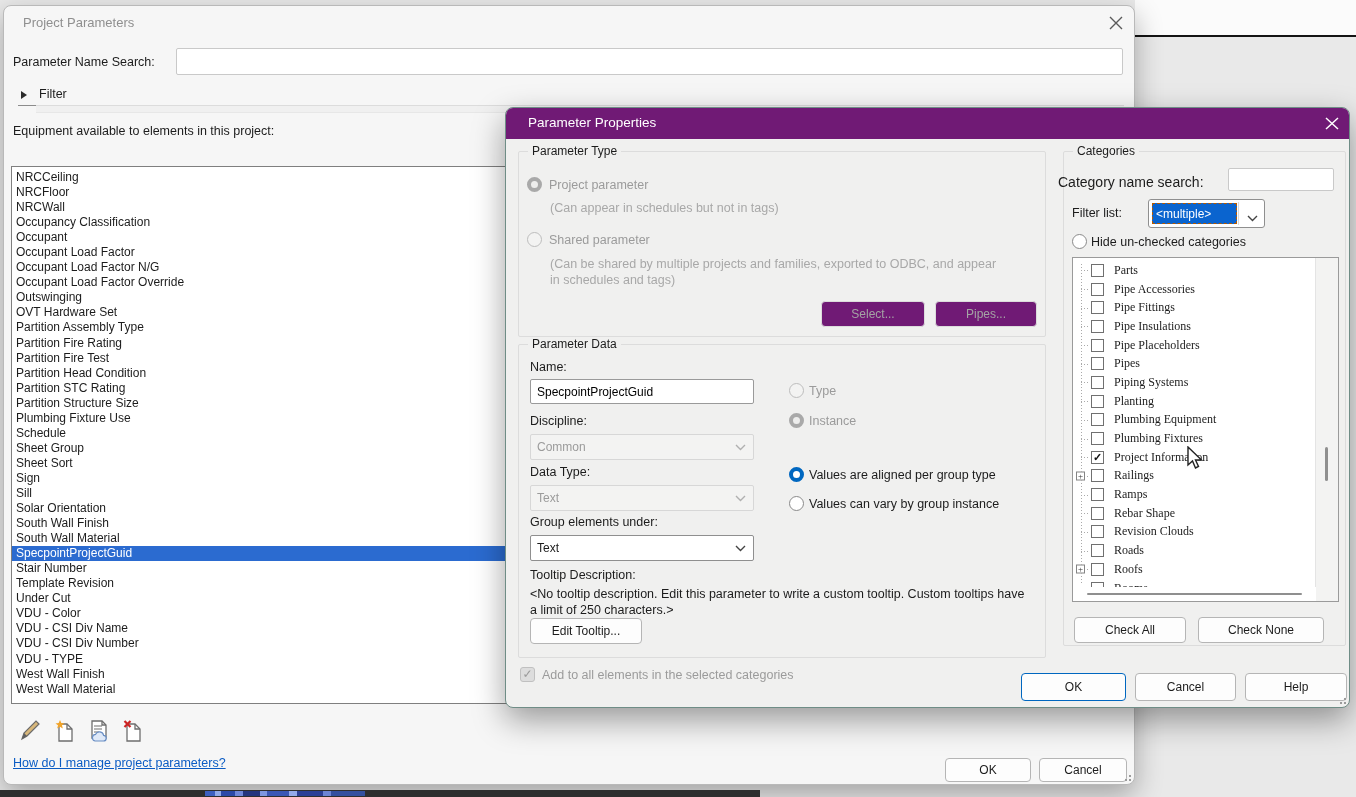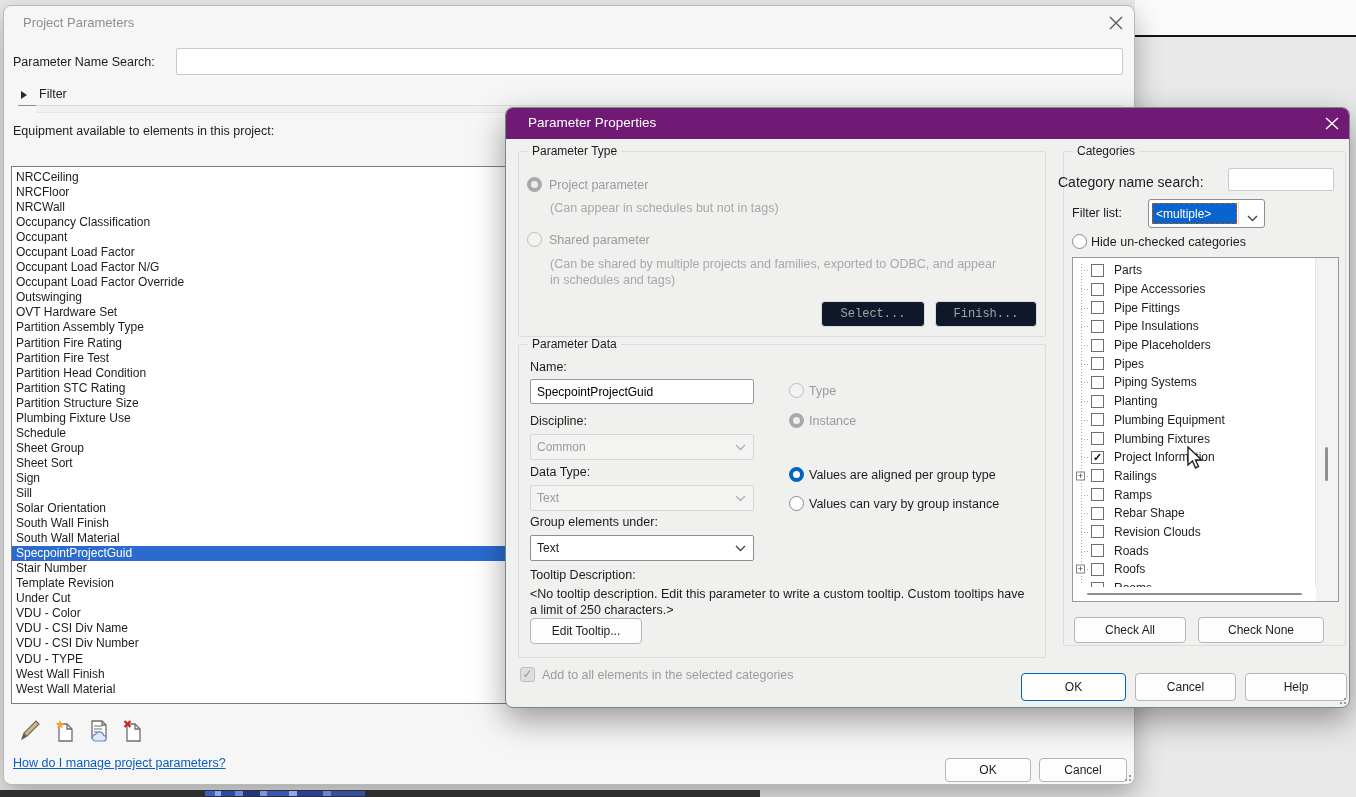--- a/index.html
+++ b/index.html
@@ -31,21 +31,21 @@
       radial-gradient(circle at 9px 9px,#9b9b9b 1.2px,transparent 1.4px),
       radial-gradient(circle at 9px 5px,#9b9b9b 1.2px,transparent 1.4px),
       radial-gradient(circle at 5px 9px,#9b9b9b 1.2px,transparent 1.4px);}
 
   
   .lbl{white-space:nowrap;}
   .txtfield{background:#ffffff;border:1px solid #c9c9c9;border-radius:2px;
             font-family:"Liberation Sans",sans-serif;font-size:12px;padding:2px 6px;outline:none;}
   .btn{display:flex;align-items:center;justify-content:center;background:#fdfdfd;
        border:1px solid #b5b5b5;border-radius:4px;font-size:12px;color:#1c1c1c;}
-  .btn.disabled{background:#0f172a;border-color:#dcdcdc;color:#a4a4a4;font-family:Liberation Mono, monospace;}
+  .btn.disabled{background:#701a75;border-color:#dcdcdc;color:#a4a4a4;}
   .btn.default{border:1.6px solid #0067c0;}
   .group{border:1px solid #dcdcdc;border-radius:2px;}
   .group-label{position:absolute;top:-8px;left:9px;background:#f0f0ef;padding:0 4px;
                font-size:12px;color:#1c1c1c;white-space:nowrap;}
   .radio{width:15px;height:15px;border-radius:50%;box-sizing:border-box;background:#fff;}
   .radio.sel-blue{border:4.5px solid #0067c0;}
   .radio.unsel{border:1px solid #8a8a8a;}
   .radio.dis-sel{border:4.5px solid #a9a9a9;background:#ededec;}
   .radio.dis-unsel{border:1px solid #bdbdbd;background:#f3f3f2;}
   .hint{color:#a8a8a8;}
@@ -72,21 +72,21 @@
   .link{color:#0b5cc4;text-decoration:underline;font-size:12.5px;}
 
   
   .multi-combo{background:#fff;border:1px solid #8f8f8f;border-radius:3px;}
   .multi-sel{position:absolute;left:3px;top:3px;right:27px;bottom:3px;background:#0a64cf;
              outline:1px dashed #b55a00;outline-offset:-1px;color:#fff;
              display:flex;align-items:center;padding-left:4px;font-size:12px;}
   .multi-divider{position:absolute;right:25px;top:2px;bottom:2px;width:1px;background:#d9d9d9;}
 
   
-  .treebox{background:#ffffff;border:1px solid #9a9a9a;overflow:hidden;}
+  .treebox{background:#ffffff;border:1px solid #9a9a9a;overflow:hidden;font-family:Liberation Serif, serif;}
   .tree-rows{position:absolute;left:0;top:0;right:22px;bottom:0;overflow:hidden;padding-top:3px;}
   .tree-rows::before{content:"";position:absolute;left:8px;top:6px;bottom:18px;width:1px;
      background:repeating-linear-gradient(#aaa 0 1px,transparent 1px 3px);}
   .tree-row{position:relative;height:18.7px;display:flex;align-items:center;padding-left:18px;}
   .tree-row::before{content:"";position:absolute;left:8px;top:50%;width:9px;height:1px;
      background:repeating-linear-gradient(90deg,#aaa 0 1px,transparent 1px 3px);}
   .tree-cb{box-sizing:border-box;width:13px;height:13px;border:1px solid #707070;background:#fff;
      flex:0 0 13px;font-size:11px;line-height:11px;text-align:center;color:#111;font-weight:bold;}
   .tree-cb.checked::before{content:"\2713";}
   .tree-label{margin-left:10px;white-space:nowrap;}
@@ -218,21 +218,21 @@
     <div class="abs group" style="left:12px;top:43px;width:528px;height:186px;">
       <span class="group-label">Parameter Type</span>
     </div>
     <div class="abs radio dis-sel" style="left:21px;top:69px;"></div>
     <div class="abs lbl dis-text" style="left:43px;top:70px;font-size:12.5px;">Project parameter</div>
     <div class="abs lbl hint" style="left:44px;top:93px;font-size:12.5px;">(Can appear in schedules but not in tags)</div>
     <div class="abs radio dis-unsel" style="left:21px;top:124px;"></div>
     <div class="abs lbl dis-text" style="left:43px;top:125px;font-size:12.5px;">Shared parameter</div>
     <div class="abs hint" style="left:44px;top:148px;width:450px;font-size:12.5px;line-height:16px;">(Can be shared by multiple projects and families, exported to ODBC, and appear in schedules and tags)</div>
     <div class="abs btn disabled" style="left:315px;top:193px;width:104px;height:26px;">Select...</div>
-    <div class="abs btn disabled" style="left:429px;top:193px;width:102px;height:26px;">Finish...</div>
+    <div class="abs btn disabled" style="left:429px;top:193px;width:102px;height:26px;">Pipes...</div>
 
     <div class="abs group" style="left:12px;top:236px;width:528px;height:314px;">
       <span class="group-label">Parameter Data</span>
     </div>
     <div class="abs lbl" style="left:24px;top:252px;font-size:12.5px;">Name:</div>
     <input class="abs txtfield" style="left: 24px; top: 271px; width: 224px; height: 25px; border-color: rgb(154, 154, 154);" value="SpecpointProjectGuid">
 
     <div class="abs radio dis-unsel" style="left:283px;top:275px;"></div>
     <div class="abs lbl dis-text" style="left:303px;top:276px;font-size:12.5px;">Type</div>
     <div class="abs radio dis-sel" style="left:283px;top:305px;"></div>

